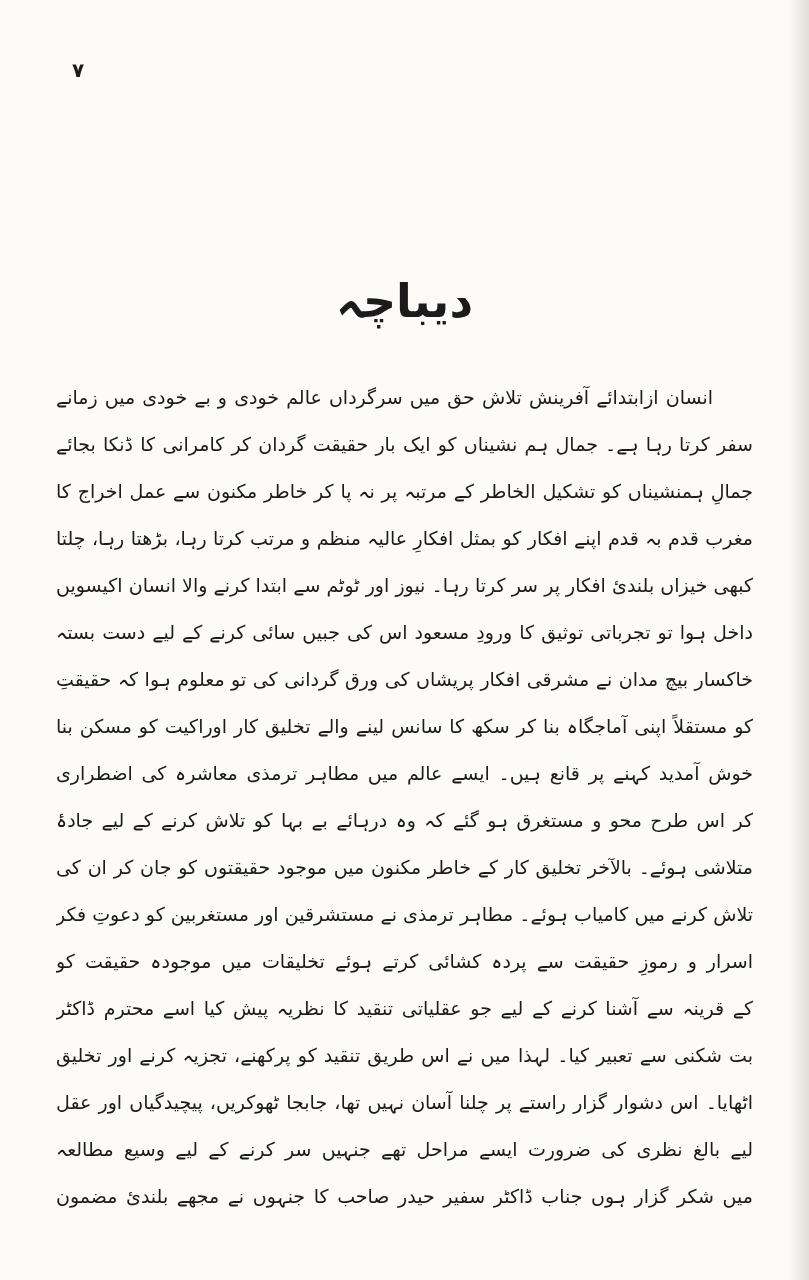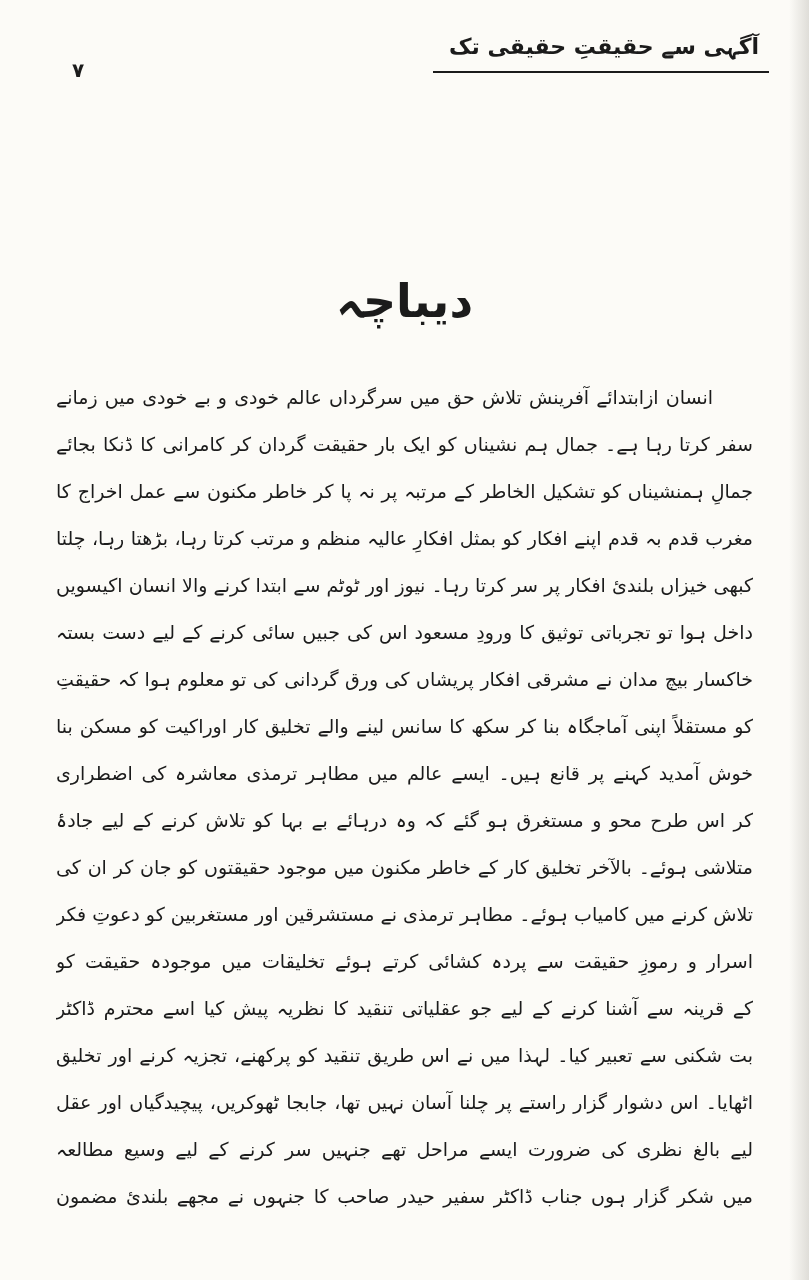--- a/index.html
+++ b/index.html
@@ -75,21 +75,20 @@
   }
   .line.indent {
     padding-right: 40px;
   }
 </style>
 </head>
 <body>
 
 <div class="page">
 
-  <div class="running-head-title">آگہی سے حقیقتِ حقیقی تک</div>
 
   <div class="page-number">۷</div>
 
   <h1 class="chapter-title">دیباچہ</h1>
 
   <div class="body-text">
     <div class="line indent">انسان ازابتدائے آفرینش تلاش حق میں سرگرداں عالم خودی و بے خودی میں زمانے کا</div>
     <div class="line">سفر کرتا رہا ہے۔ جمال ہم نشیناں کو ایک بار حقیقت گردان کر کامرانی کا ڈنکا بجائے لگا لیکن جلد ہی</div>
     <div class="line">جمالِ ہمنشیناں کو تشکیل الخاطر کے مرتبہ پر نہ پا کر خاطر مکنون سے عمل اخراج کا ظہور ہونے لگا،</div>
     <div class="line">مغرب قدم بہ قدم اپنے افکار کو بمثل افکارِ عالیہ منظم و مرتب کرتا رہا، بڑھتا رہا، چلتا رہا کبھی افتاں</div>

